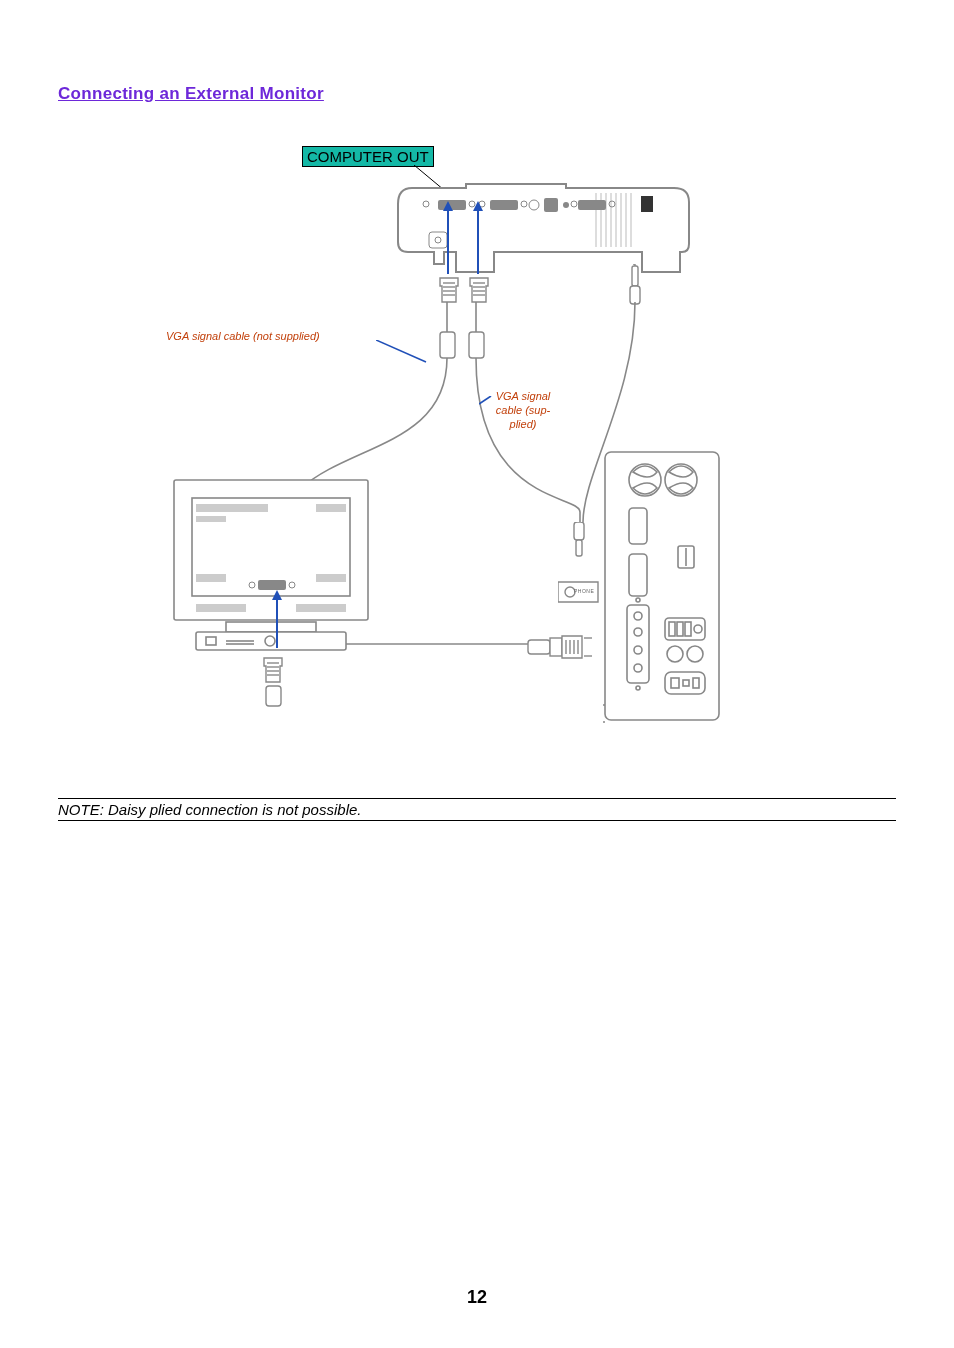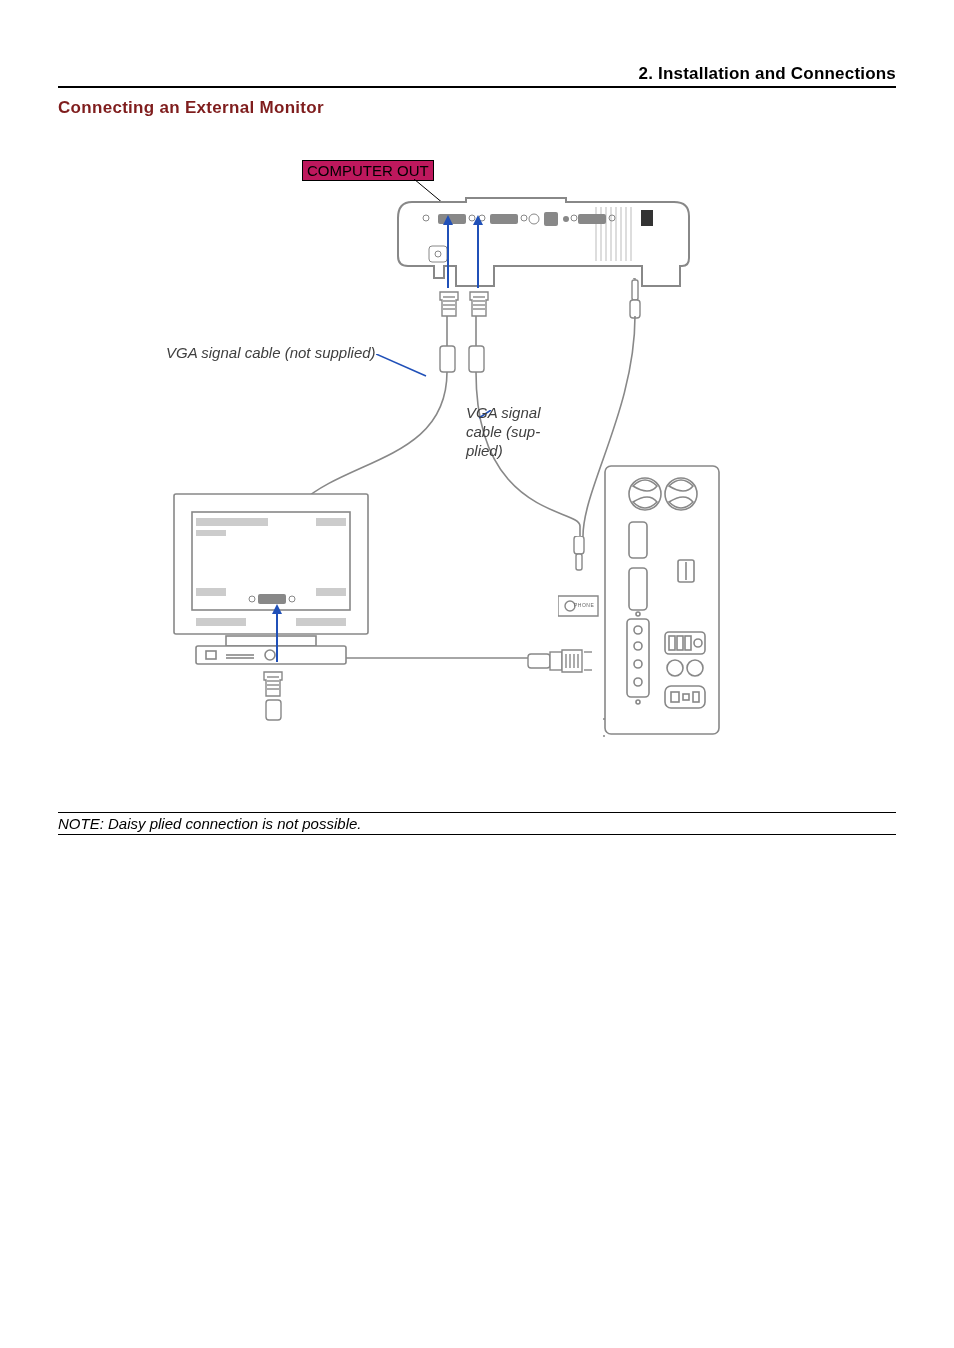--- a/index.html
+++ b/index.html
@@ -24,43 +24,44 @@
     padding-bottom: 2px;
   }
   .top-header-text {
     font-weight: 700;
     font-size: 17px;
     letter-spacing: 0.2px;
   }
   .subheading {
     font-weight: 700;
     font-size: 17px;
-    margin-top: 10px;
+    margin-top: 20px;
     letter-spacing: 0.3px;
-    color: #7f1d1d;
+    color: #6d28d9;
+    text-decoration: underline;
   }
   .diagram-wrapper {
     position: relative;
     width: 100%;
     height: 650px;
     margin-top: 30px;
   }
   .callout {
     position: absolute;
     font-style: italic;
-    font-size: 15px;
-    color: #404040;
+    font-size: 11px;
+    color: #c2410c;
     line-height: 1.25;
   }
   .port-label {
     position: absolute;
     font-size: 15px;
     border: 1px solid #000;
     padding: 1px 4px;
-    background: #be185d;
+    background: #14b8a6;
   }
   .body-text {
     margin-top: 54px;
     font-size: 15.5px;
     line-height: 1.35;
     text-align: justify;
   }
   .note-block {
     margin-top: 14px;
     border-top: 1px solid #000;
@@ -78,23 +79,20 @@
     font-weight: 700;
   }
   svg { display: block; }
   .leader-line { position:absolute; }
 </style>
 </head>
 <body>
 
 <div class="page">
 
-  <div class="top-header">
-    <span class="top-header-text">2. Installation and Connections</span>
-  </div>
 
   <div class="subheading">Connecting an External Monitor</div>
 
   <div class="diagram-wrapper">
 
     <div class="port-label" style="left:244px; top:12px;">COMPUTER OUT</div>
 
     <svg class="leader-line" style="left:356px; top:31px;" width="40" height="35">
       <line x1="0" y1="0" x2="30" y2="25" stroke="#000" stroke-width="1"></line>
     </svg>
@@ -183,21 +181,21 @@
     </svg>
 
     <div class="callout" style="left:108px; top:196px;">VGA signal cable (not supplied)</div>
     <svg style="position:absolute; left:318px; top:206px;" width="58" height="28">
       <line x1="0" y1="0" x2="50" y2="22" stroke="#2050b8" stroke-width="1.6"></line>
     </svg>
 
     <svg style="position:absolute; left:421px; top:262px;" width="18" height="10">
       <line x1="12" y1="0" x2="0" y2="8" stroke="#2050b8" stroke-width="1.6"></line>
     </svg>
-    <div class="callout" style="left:408px; top:256px; width:90px; white-space:pre-line;">VGA signal
+    <div class="callout" style="left:420px; top:256px; width:90px; white-space:pre-line;text-align:center;">VGA signal
 cable (sup-
 plied)</div>
 
     <svg style="position:absolute; left:108px; top:340px;" width="212" height="240">
       <g stroke="#888" stroke-width="1.6" fill="#fff">
         <rect x="8" y="6" width="194" height="140" rx="2"></rect>
         <rect x="26" y="24" width="158" height="98" fill="#fff"></rect>
 
         <rect x="60" y="148" width="90" height="10"></rect>
         <rect x="30" y="158" width="150" height="18" rx="2"></rect>
@@ -301,14 +299,15 @@
       </g>
     </svg>
 
   </div>
 
 
   <div class="note-block">
     <span>NOTE: Daisy plied connection is not possible.</span>
   </div>
 
+  <div class="page-number">12</div>
 
 </div>
 
 </body></html>

